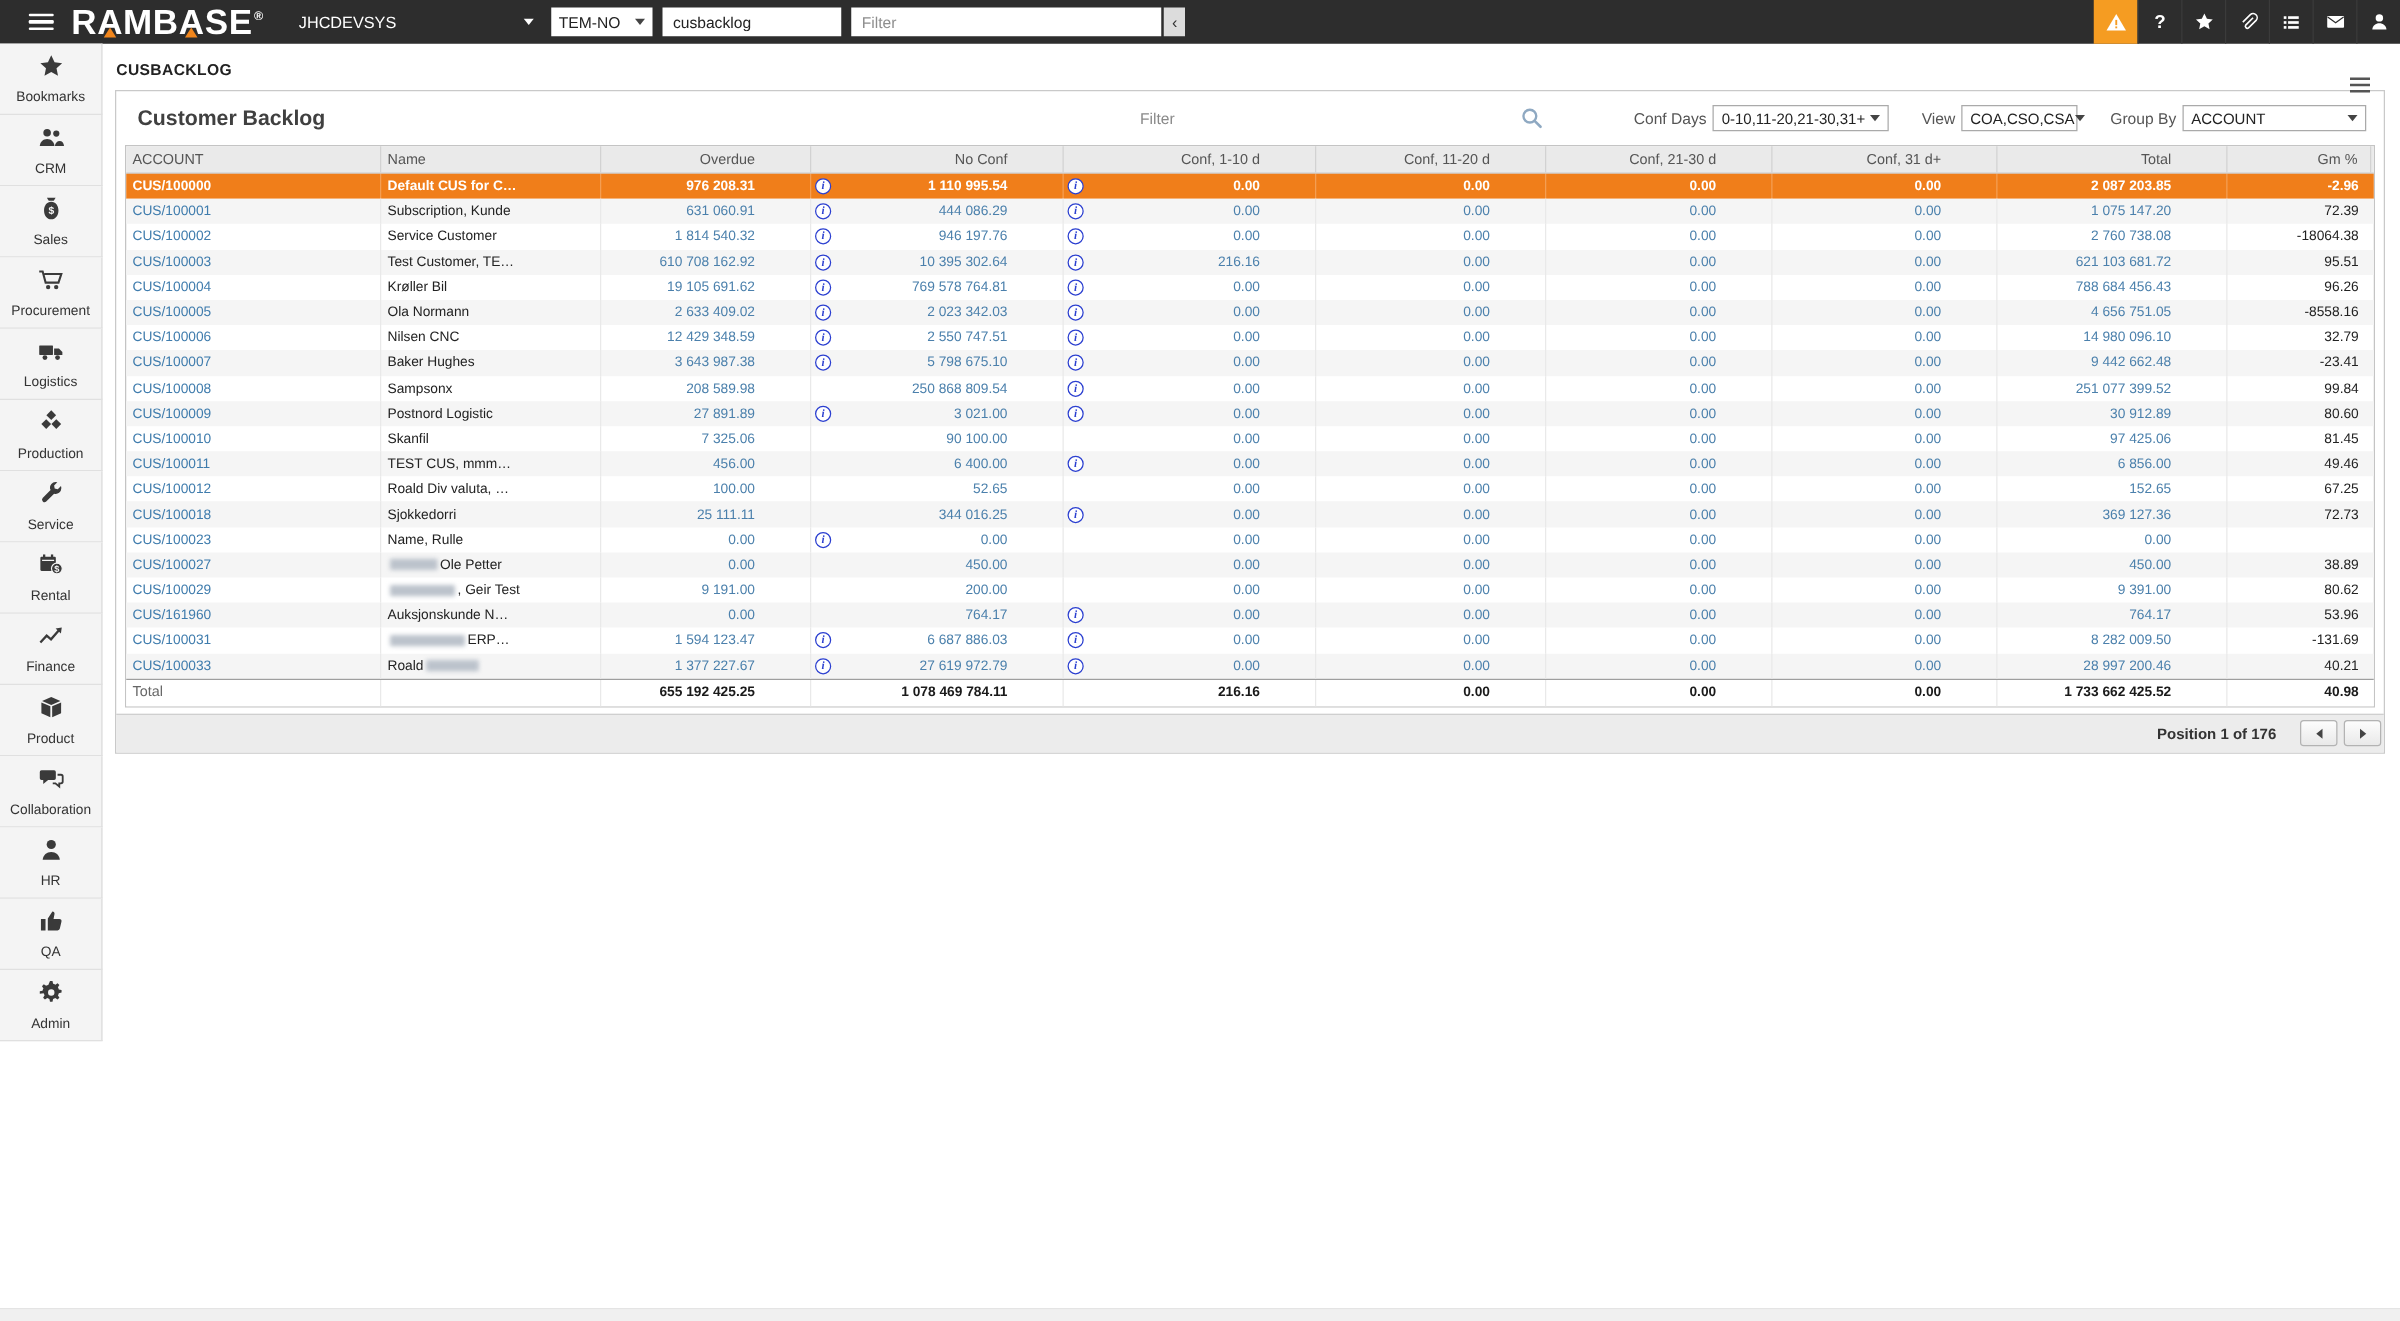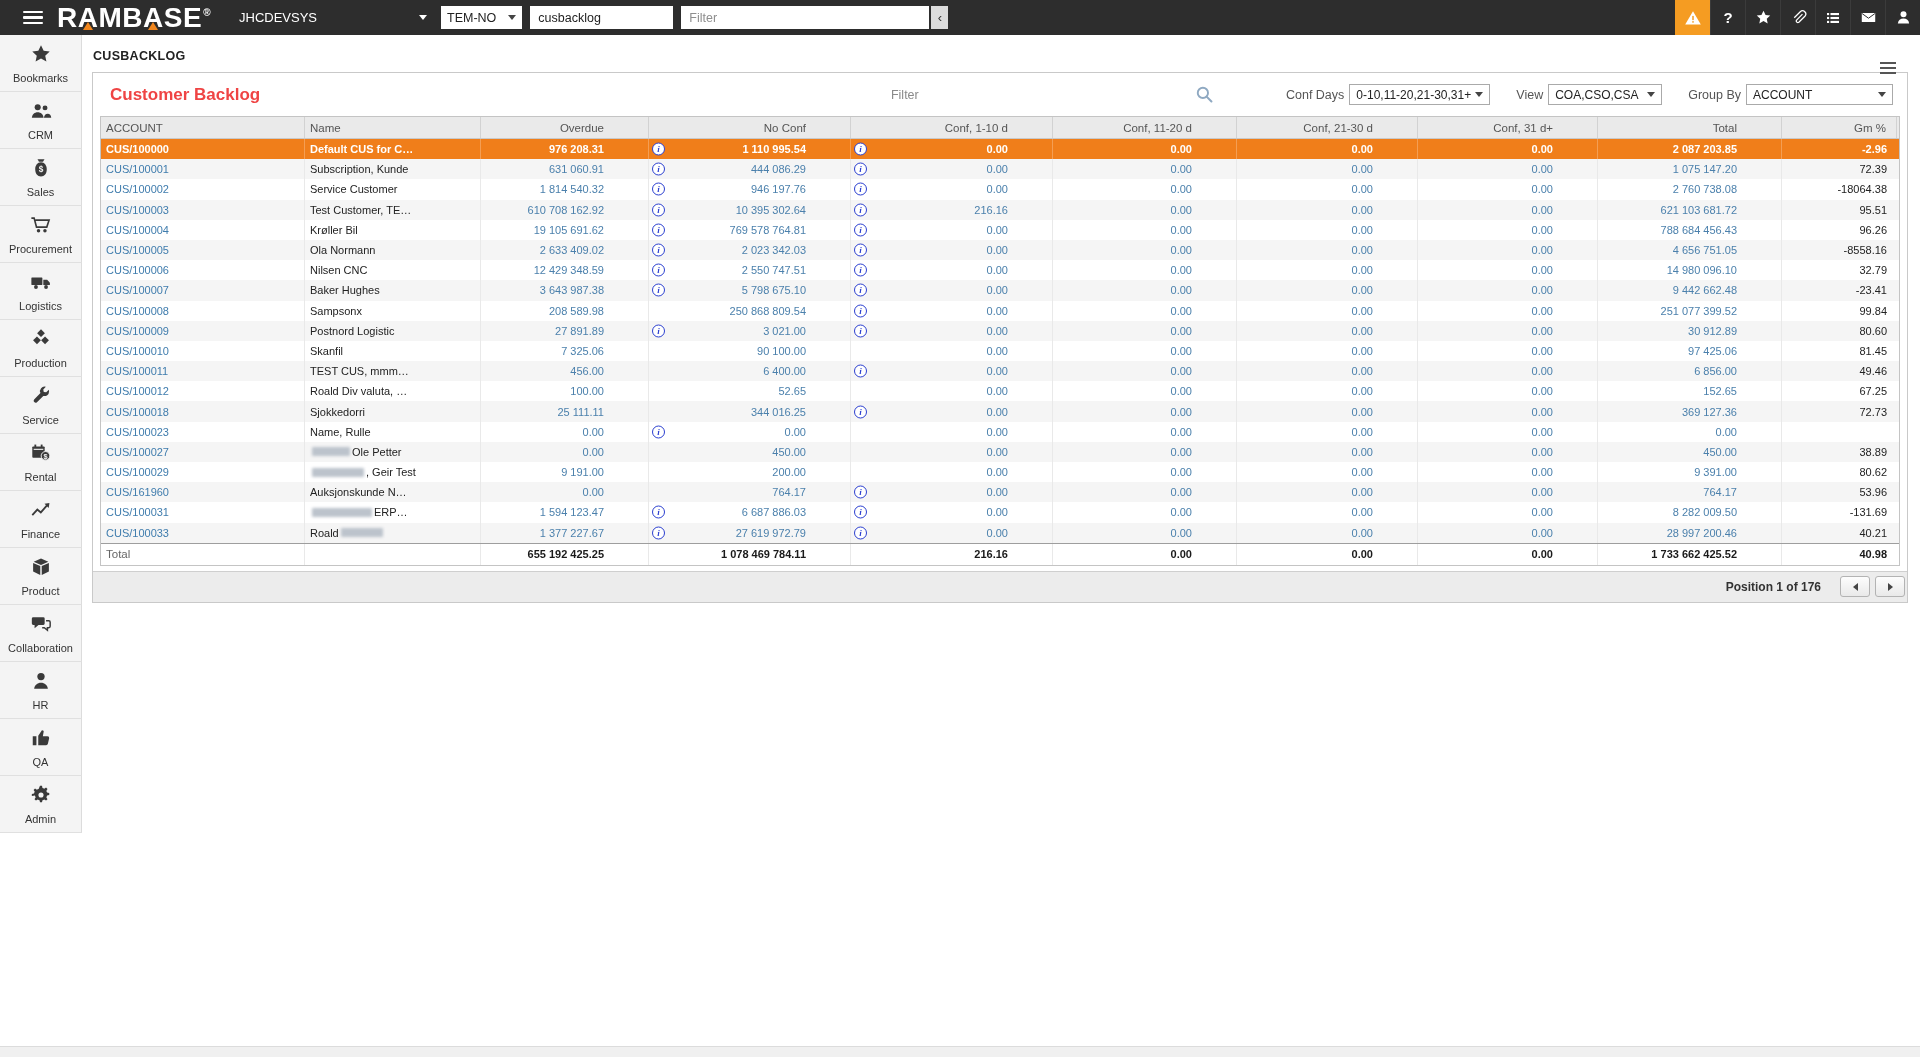--- a/index.html
+++ b/index.html
@@ -43,31 +43,31 @@
   .side-label { font-size:11px; color:#333; }
 
   
   .main { margin-left:82px; position:relative; height:1022px; }
   .breadcrumb { padding:14px 0 0 11px; font-size:12.5px; font-weight:bold; color:#222; letter-spacing:.3px; }
   .panel-menu { position:absolute; top:24px; right:24px; cursor:pointer; }
   .panel-menu span { display:block; width:16px; height:2px; background:#555; margin:3px 0; }
 
   .panel { margin:9px 12px 0 10px; border:1px solid #c9c9c9; background:#fff; }
   .panel-header { display:flex; align-items:center; padding:11px 10px 7px 17px; }
-  .panel-title { font-size:17px; font-weight:bold; color:#ef4444; }
+  .panel-title { font-size:17px; font-weight:bold; color:#404040; }
   .toolbar { margin-left:auto; display:flex; align-items:center; font-size:12.5px; color:#555; }
   .filter-input { border:none; outline:none; width:300px; font-size:12.5px; color:#333; background:transparent; }
   .filter-input::placeholder { color:#8a8a8a; }
   .search-btn { margin:0 72px 0 4px; cursor:pointer; display:flex; }
   .ctl-label { margin-right:5px; white-space:nowrap; }
   .select { border:1px solid #aaa; background:#fff; height:21px; display:flex; align-items:center;
     padding:0 6px; font-size:12px; color:#222; cursor:pointer; margin-right:26px; }
   .select .caret { margin-left:auto; }
   .sel-confdays { width:141px; }
-  .sel-view { width:114px; }
+  .sel-view { width:93px; }
   .sel-groupby { width:147px; margin-right:4px; }
 
   
   .grid { margin:4px 7px 0 7px; border:1px solid #c4c4c4; font-size:11px; }
   .grow { display:grid; grid-template-columns:204px 176px 168px 202px 202px 184px 181px 180px 184px 115px; }
   .cell { display:flex; align-items:center; padding:0 5px; border-right:1px solid #e9e9e9;
     position:relative; overflow:hidden; white-space:nowrap; }
   .cell:last-child { border-right:none; }
   .gh { background:#eaeaea; border-bottom:1px solid #c9c9c9; height:22px; font-size:11.5px; }
   .gh .cell { color:#555; border-right:1px solid #d2d2d2; cursor:pointer; }

